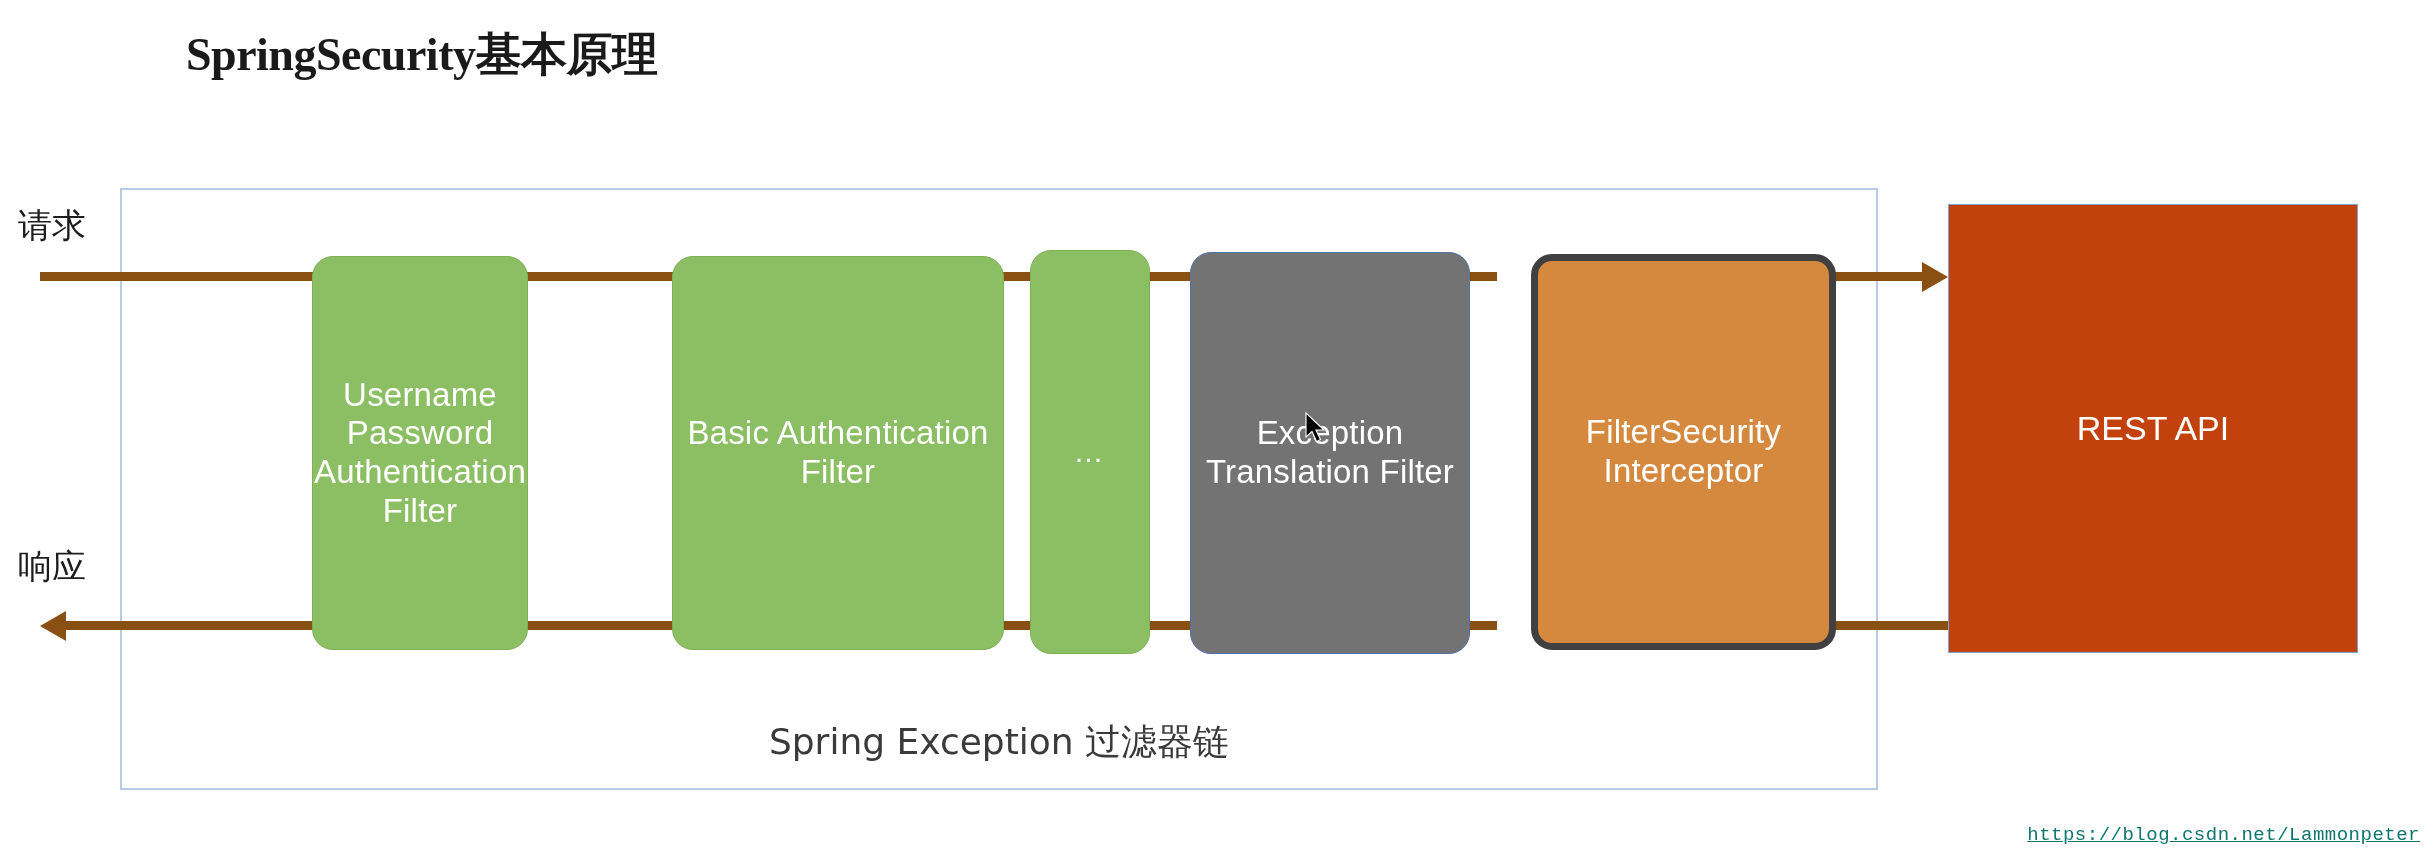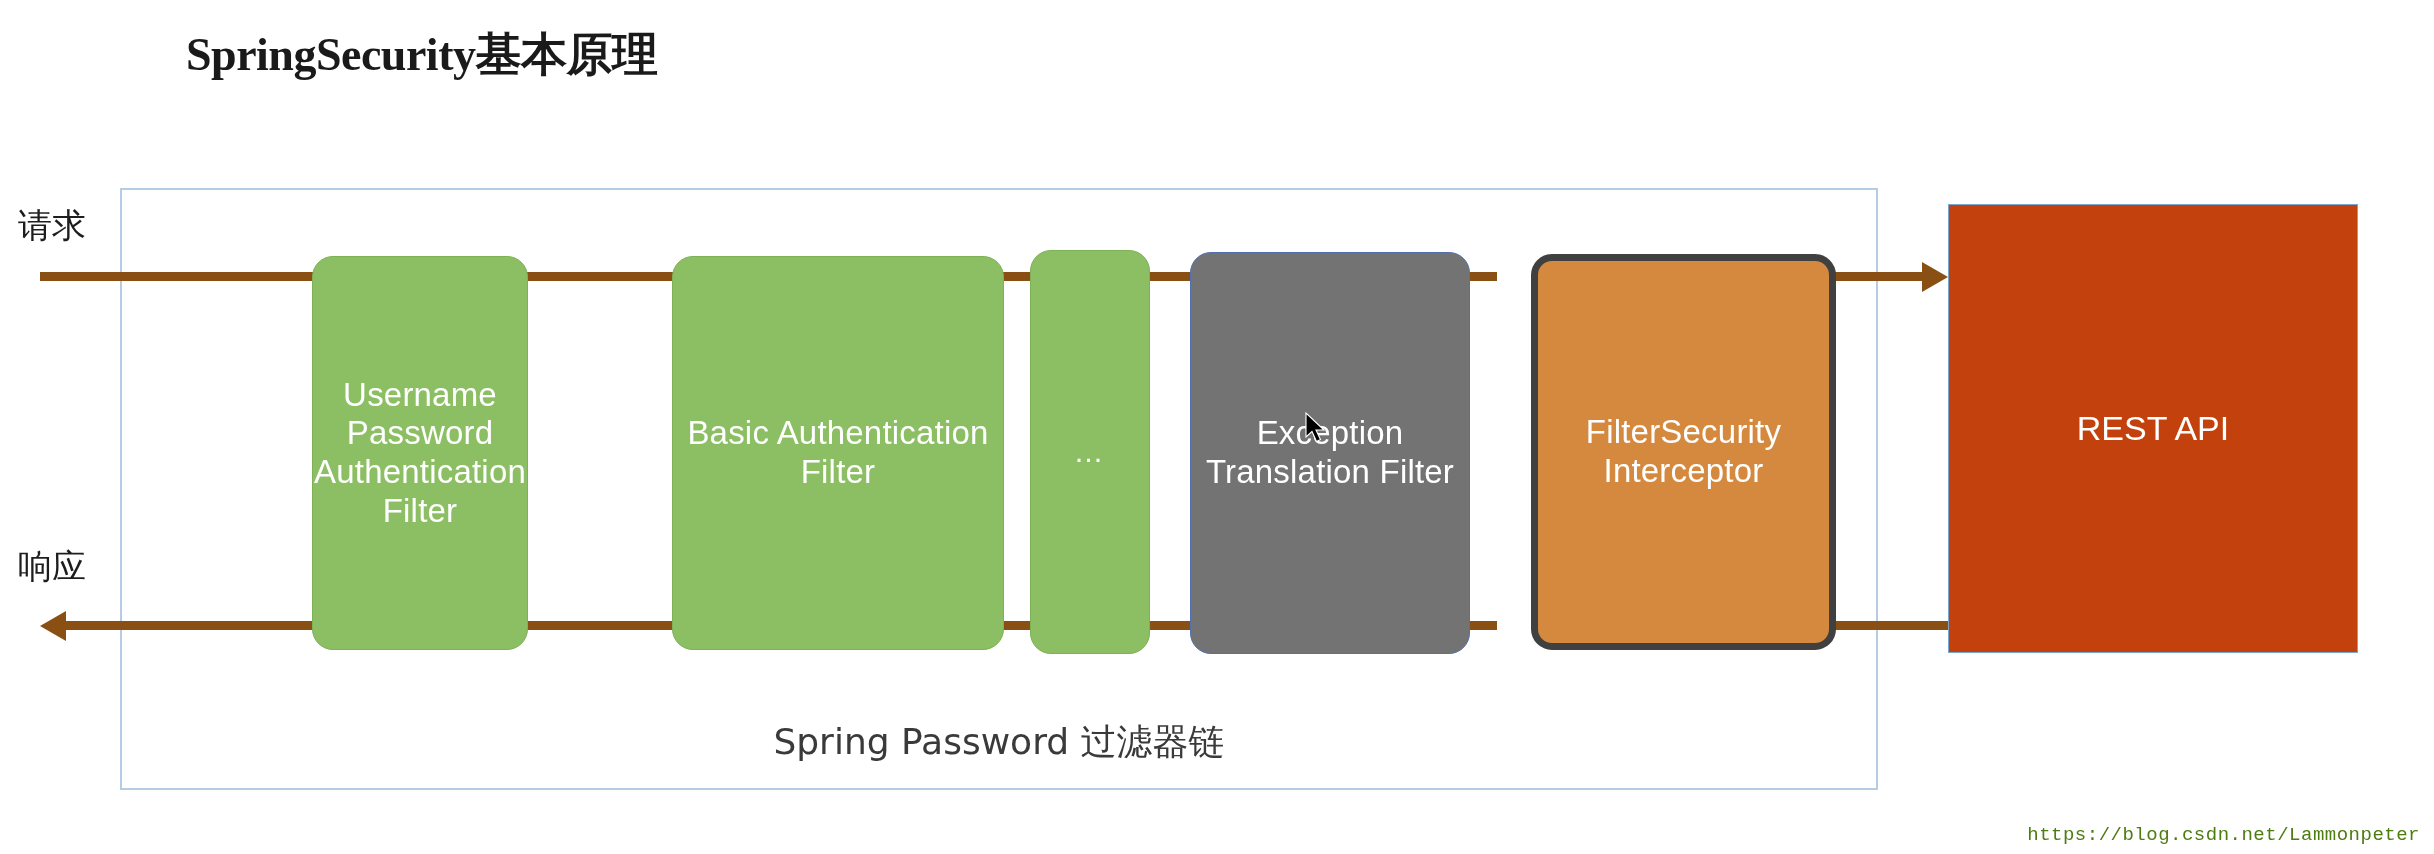--- a/index.html
+++ b/index.html
@@ -136,23 +136,24 @@
     color: #3a3a3a;
     font-family: "DejaVu Sans", "Liberation Sans", sans-serif;
   }
 
   
   #watermark {
     position: absolute;
     right: 14px;
     bottom: 8px;
     font-size: 19px;
-    color: #4d7c0f;
+    color: #0f766e;
     font-family: "Liberation Mono", "DejaVu Sans Mono", monospace;
     letter-spacing: 0.5px;
+    text-decoration: underline;
   }
 
   
   #mouse-cursor {
     position: absolute;
     left: 1305px;
     top: 412px;
     width: 22px;
     height: 32px;
     pointer-events: none;
@@ -201,19 +202,19 @@
 </div>
 
 <div class="filter-box" id="box-filter-security-interceptor">
   <span class="box-text">FilterSecurity Interceptor</span>
 </div>
 
 <div id="box-rest-api">
   <span>REST API</span>
 </div>
 
-<div id="chain-caption">Spring Password 过滤器链</div>
+<div id="chain-caption">Spring Exception 过滤器链</div>
 
 <svg id="mouse-cursor" viewBox="0 0 22 32">
   <polygon points="1,1 1,25 7,19.5 11.5,29.5 15.5,27.5 11,18 19,18" fill="#000000" stroke="#ffffff" stroke-width="1.1"></polygon>
 </svg>
 
 <div id="watermark">https://blog.csdn.net/Lammonpeter</div>
 
 </body></html>

